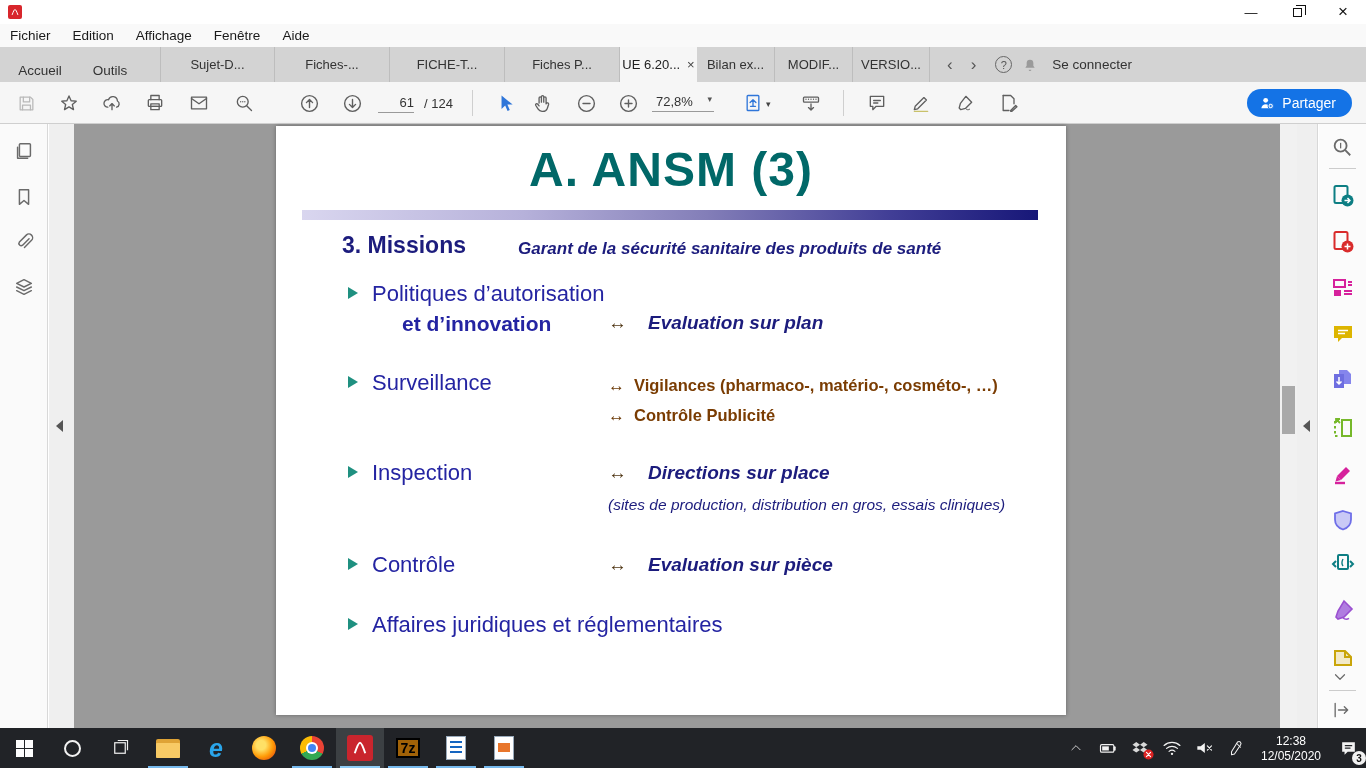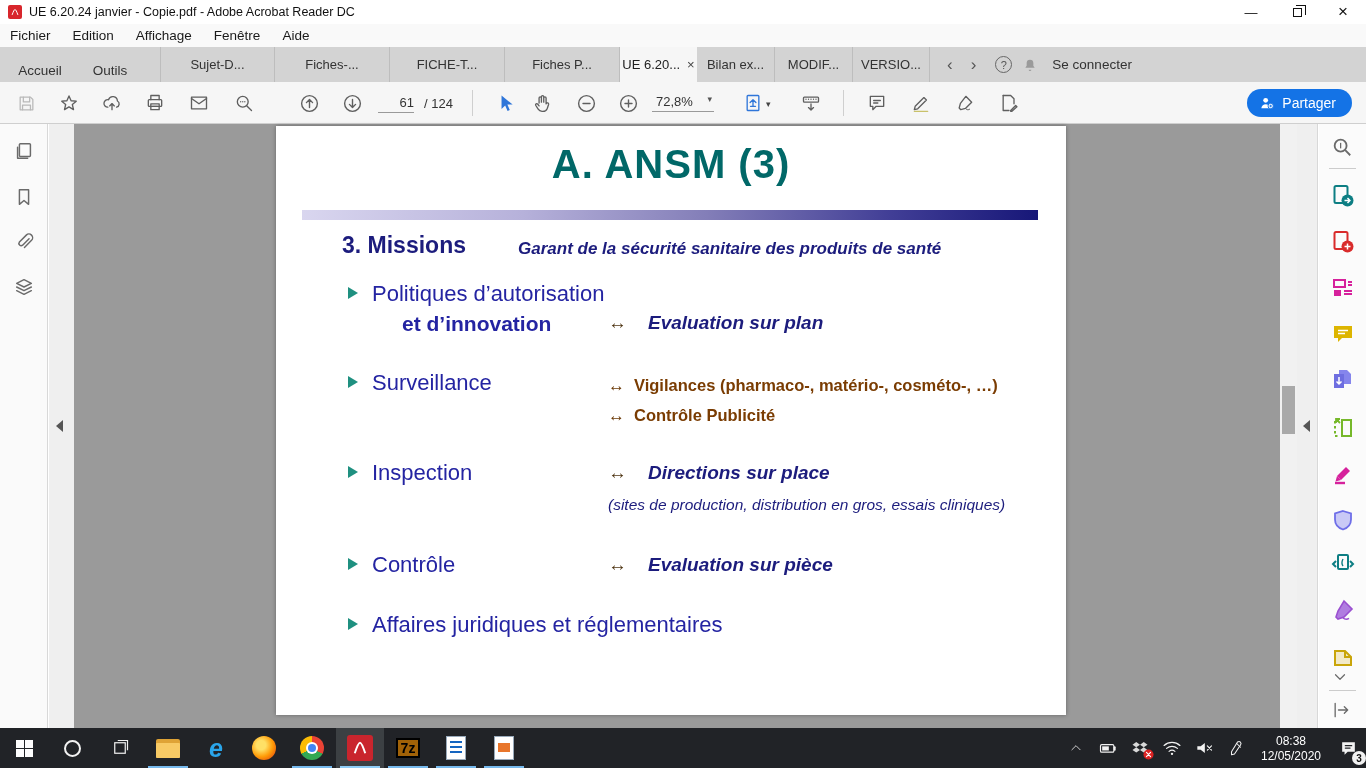--- a/index.html
+++ b/index.html
@@ -52,21 +52,21 @@
   .docarea { position:absolute; left:74px; top:0; width:1206px; height:604px; background:#9a9a9a; }
   .scrollbar { position:absolute; left:1280px; top:0; width:17px; height:604px; background:#f1f1f1; }
   .scrollthumb { position:absolute; left:2px; top:262px; width:13px; height:48px; background:#a9a9a9; }
   .rightstrip { position:absolute; left:1297px; top:0; width:21px; height:604px; background:#efefef; border-right:1px solid #d8d8d8; }
   .rightpanel { position:absolute; left:1319px; top:0; width:47px; height:604px; background:#fbfbfb; }
   .rp-ic { position:absolute; left:12px; width:24px; height:24px; }
   .rp-div { position:absolute; left:10px; width:27px; height:1px; background:#cccccc; }
 
   
   .pdfpage { position:absolute; left:202px; top:2px; width:790px; height:589px; background:#ffffff; box-shadow:0 0 4px rgba(0,0,0,.35); }
-  .s-title { position:absolute; left:0; top:16px; width:100%; text-align:center; font-size:40px; font-weight:bold; color:#016868; letter-spacing:1px; }
+  .s-title { position:absolute; left:0; top:16px; width:100%; text-align:center; font-size:48px; font-weight:bold; color:#016868; letter-spacing:1px; }
   .s-bar { position:absolute; left:26px; top:84px; width:736px; height:10px; background:linear-gradient(90deg,#d9d6ef 0%,#b6b1da 30%,#837eb8 55%,#413e96 80%,#171778 100%); }
   .s-heading { position:absolute; left:66px; top:106px; font-size:23px; font-weight:bold; color:#1c1c7d; }
   .s-subtitle { position:absolute; left:242px; top:113px; font-size:17px; font-weight:bold; font-style:italic; color:#1c1c7d; }
   .srow { position:absolute; left:0; width:790px; }
   .bull { position:absolute; left:72px; top:6px; width:0; height:0; border-top:6px solid transparent; border-bottom:6px solid transparent; border-left:10px solid #1f9080; }
   .term { position:absolute; left:96px; font-size:22px; font-weight:normal; color:#2424a2; white-space:nowrap; }
   .term2 { position:absolute; left:126px; font-size:21px; font-weight:bold; color:#2424a2; white-space:nowrap; }
   .harrow { position:absolute; left:332px; font-size:19px; font-weight:bold; color:#4f3513; }
   .ev { position:absolute; left:372px; font-size:19px; font-weight:bold; font-style:italic; color:#1c1c7d; white-space:nowrap; }
   .brtext { position:absolute; left:358px; font-size:16.5px; font-weight:bold; color:#7a3c02; white-space:nowrap; }
@@ -107,21 +107,20 @@
 </style>
 </head>
 <body>
 
 <div class="titlebar">
   <div class="appicon">
     <svg width="10" height="10" viewBox="0 0 24 24">
         <path d="M5 19c3-8 5-13 7-13s4 5 7 13" stroke="#fff" stroke-width="2.4" fill="none"></path>
       </svg>
   </div>
-  <span class="title">UE 6.20.24 janvier - Copie.pdf - Adobe Acrobat Reader DC</span>
   <div class="wincontrols">
     <div class="winbtn">—</div>
     <div class="winbtn">
         <span class="restore-glyph"></span>
       </div>
     <div class="winbtn" style="font-size:17px">×</div>
   </div>
 </div>
 
 <div class="menubar">
@@ -552,21 +551,21 @@
           <path d="M16 9.5l5 5M21 9.5l-5 5"></path>
         </svg>
       </div>
     <div class="tray-ic">
         <svg width="18" height="18" viewBox="0 0 24 24">
           <path d="M14 4c3-2 6 1 4 4l-8 12-4 1 0-4z"></path>
           <path d="M13 6l5 5"></path>
         </svg>
       </div>
     <div class="clock">
-      <div>08:38</div>
+      <div>12:38</div>
       <div>12/05/2020</div>
     </div>
     <div class="tray-ic" style="width:36px">
       <svg width="19" height="19" viewBox="0 0 24 24">
           <path d="M4 4h16v12h-9l-4 4v-4H4z" fill="#f2f2f2" stroke="none"></path>
           <path d="M8 8.5h8M8 11.5h6" stroke="#212327" stroke-width="1.6"></path>
         </svg>
       <span class="notifbadge">3</span>
     </div>
   </div>

